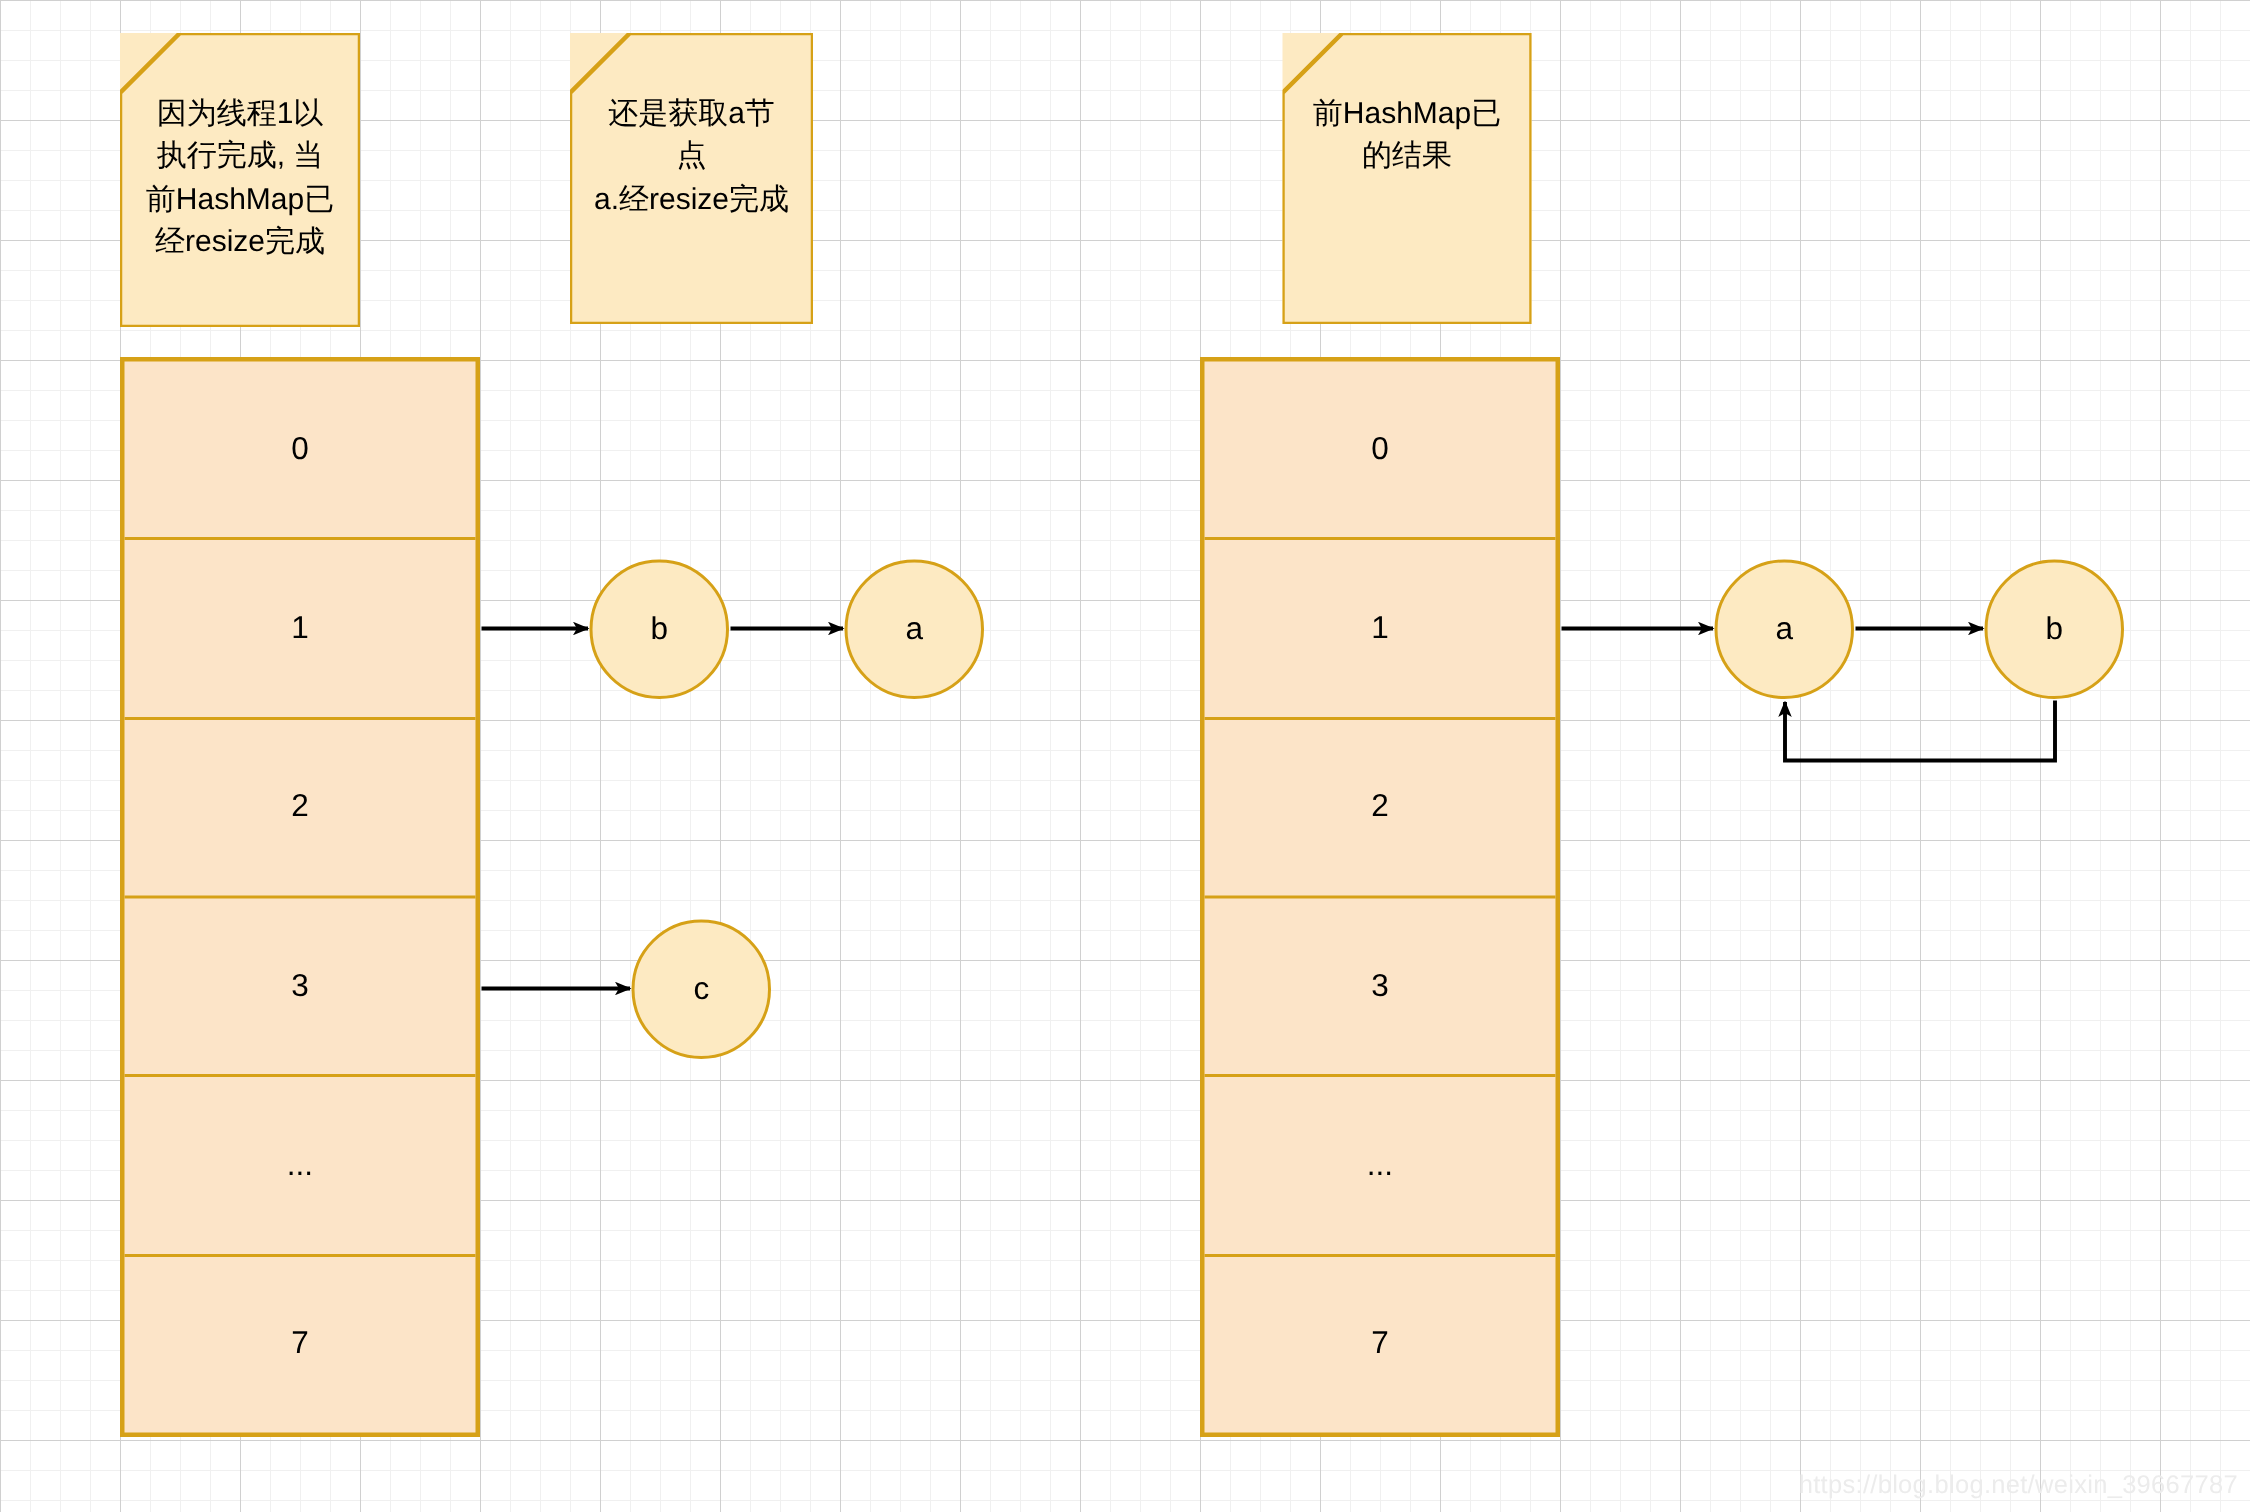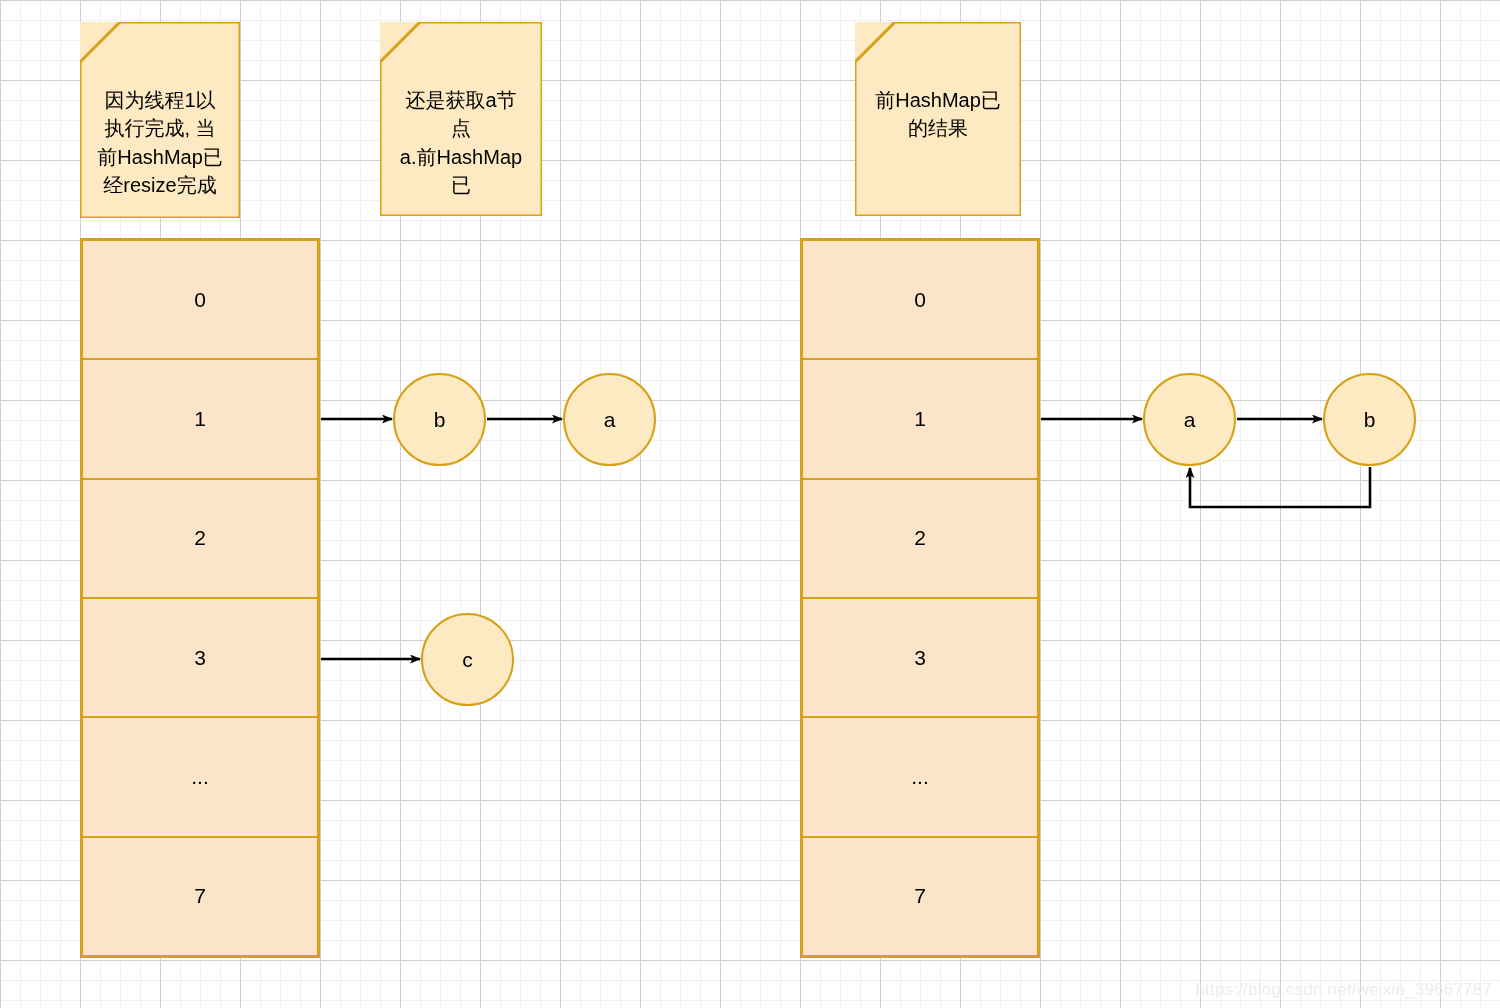--- a/index.html
+++ b/index.html
@@ -34,21 +34,20 @@
     justify-content: center;
     text-align: center;
     font-size: 20px;
     line-height: 1.42;
     white-space: pre-line;
     padding: 40px 10px 10px 10px;
   }
   .note .note-body {
     position: relative;
     z-index: 2;
-    margin-top: 24px;
   }
   .note-shape {
     position: absolute;
     inset: 0;
     z-index: 1;
   }
 
   
   .bucket-table {
     position: absolute;
@@ -124,21 +123,21 @@
 前HashMap已
 经resize完成</span>
   </div>
 
   <div class="note" style="left:380px; top:22px; width:162px; height:194px;">
     <svg class="note-shape" viewBox="0 0 162 194" preserveAspectRatio="none">
       <polygon points="0,40 40,0 162,0 162,194 0,194" fill="#fdeac2" stroke="#d6a117" stroke-width="3"></polygon>
     </svg>
     <span class="note-body">还是获取a节
 点
-a.前HashMap已</span>
+a.经resize完成</span>
   </div>
 
   <div class="note" style="left:855px; top:22px; width:166px; height:194px;">
     <svg class="note-shape" viewBox="0 0 166 194" preserveAspectRatio="none">
       <polygon points="0,40 40,0 166,0 166,194 0,194" fill="#fdeac2" stroke="#d6a117" stroke-width="3"></polygon>
     </svg>
     <span class="note-body">前HashMap已
 的结果</span>
   </div>
 
@@ -189,15 +188,15 @@
 
     <line x1="321" y1="659" x2="420" y2="659" stroke="#000000" stroke-width="2.6" marker-end="url(#ah)"></line>
 
     <line x1="1041" y1="419" x2="1142" y2="419" stroke="#000000" stroke-width="2.6" marker-end="url(#ah)"></line>
 
     <line x1="1237" y1="419" x2="1322" y2="419" stroke="#000000" stroke-width="2.6" marker-end="url(#ah)"></line>
 
     <path d="M1370,467 L1370,507 L1190,507 L1190,468" fill="none" stroke="#000000" stroke-width="2.6" marker-end="url(#ah)"></path>
   </svg>
 
-  <div class="watermark">https://blog.csdn.net/weixin_39667787</div>
+  <div class="watermark">https://blog.blog.net/weixin_39667787</div>
 
 </div>
 
 </body></html>

